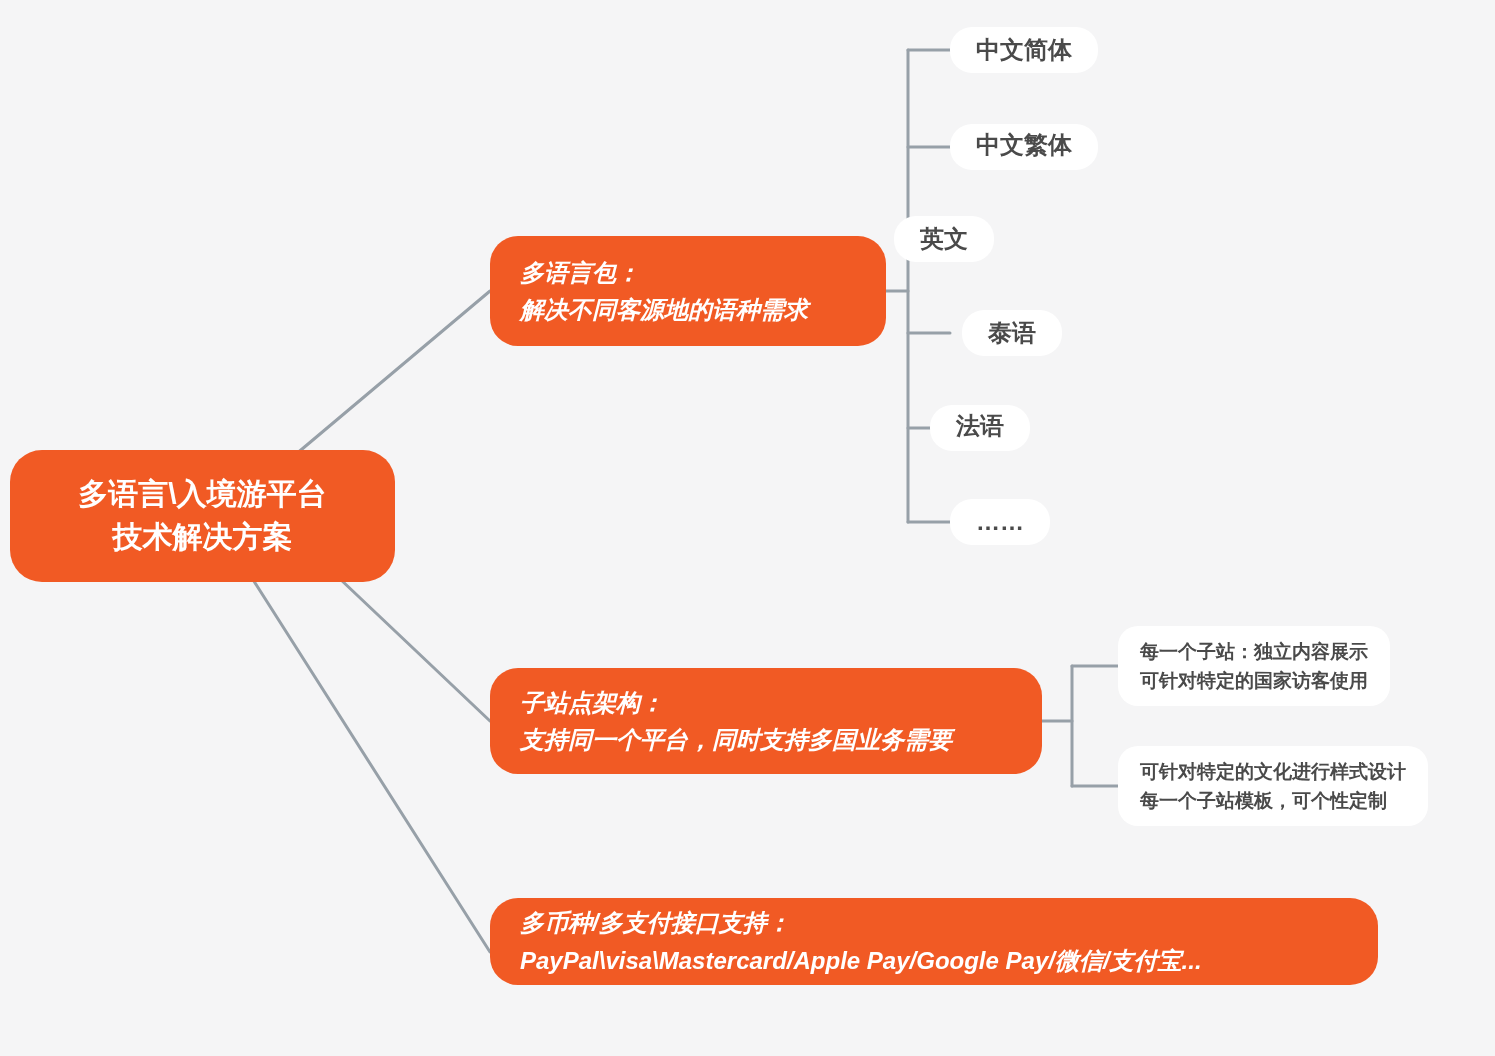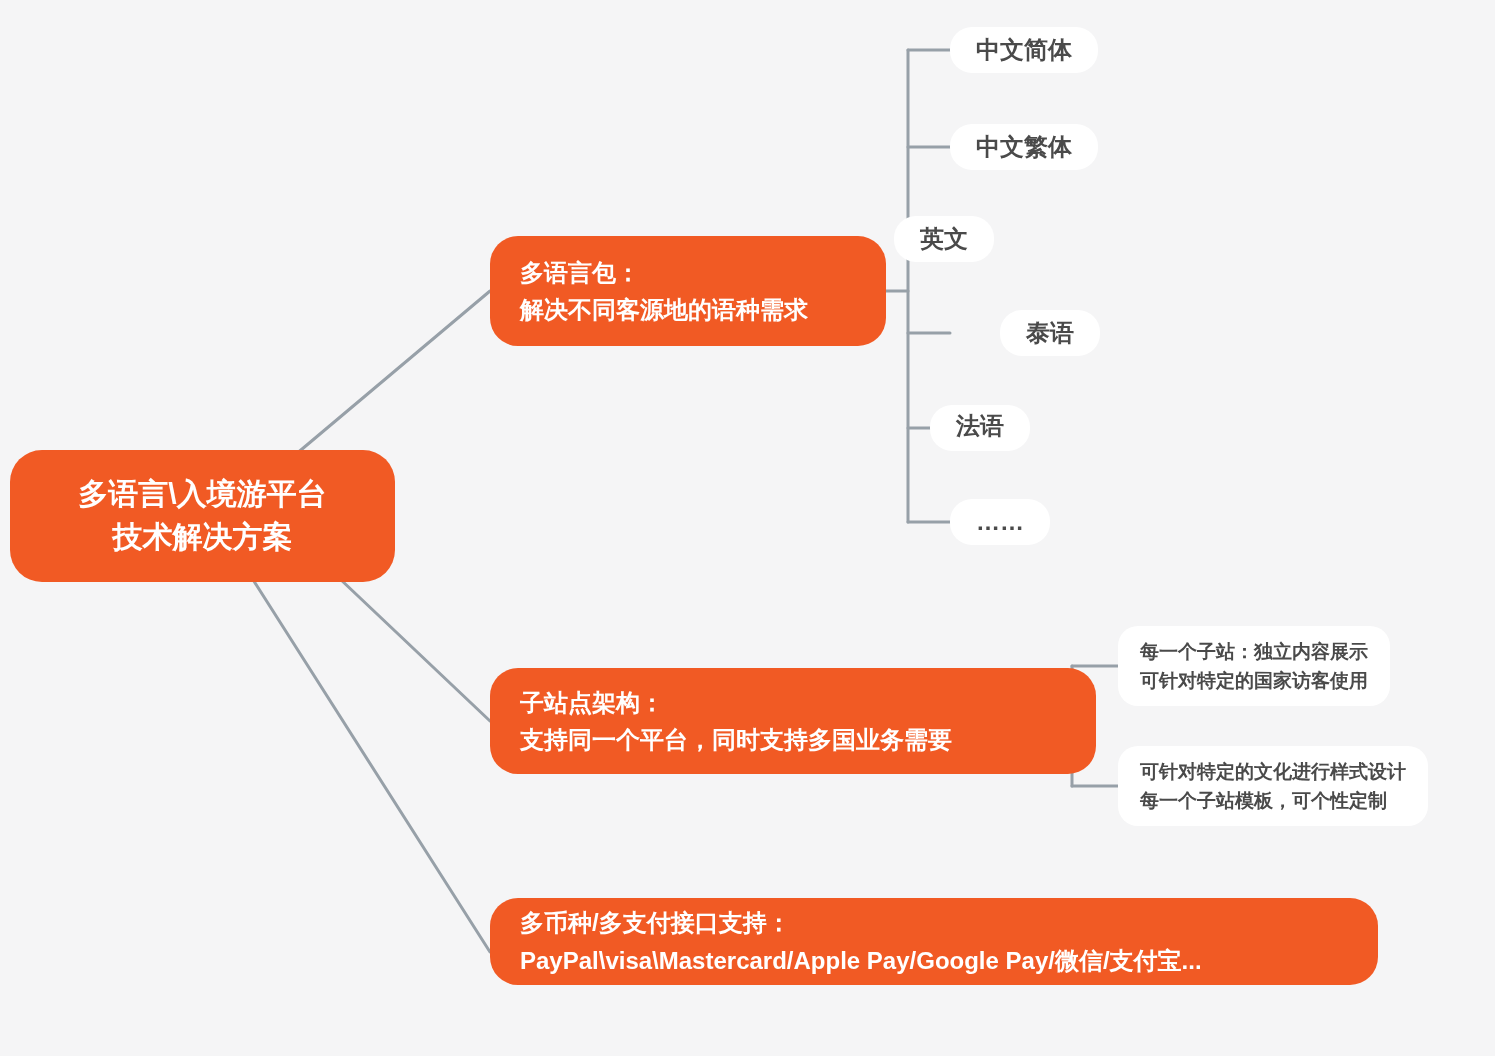--- a/index.html
+++ b/index.html
@@ -50,40 +50,41 @@
     text-align: center;
     font-size: 30px;
     line-height: 1.42;
     border-radius: 32px;
   }
   .branch-node {
     font-size: 24px;
     line-height: 1.55;
     padding: 0 30px;
     text-align: left;
+    font-style: italic;
   }
   .branch-1 { left: 490px; top: 236px; width: 396px; height: 110px; }
-  .branch-2 { left: 490px; top: 668px; width: 606px; height: 106px; }
+  .branch-2 { left: 490px; top: 668px; width: 552px; height: 106px; }
   .branch-3 { left: 490px; top: 898px; width: 888px; height: 87px; }
   .pill {
     position: absolute;
     background: #ffffff;
     color: #4a4a4a;
     font-weight: bold;
     font-size: 24px;
     line-height: 26px;
     padding: 10px 26px;
     border-radius: 22px;
     white-space: nowrap;
     z-index: 1;
   }
   .c1-1 { left: 950px; top: 27px; }
-  .c1-2 { left: 950px; top: 124px; }
+  .c1-2 { left: 950px; top: 124px; font-family: Liberation Mono, monospace; }
   .c1-3 { left: 894px; top: 216px; }
-  .c1-4 { left: 1000px; top: 310px; text-align: center; }
+  .c1-4 { left: 962px; top: 310px; text-align: center; }
   .c1-5 { left: 930px; top: 405px; font-family: Liberation Mono, monospace; }
   .c1-6 { left: 950px; top: 499px; }
   .pill-multi {
     font-size: 19px;
     line-height: 29px;
     padding: 11px 22px;
     border-radius: 20px;
   }
   .c2-1 { left: 1118px; top: 626px; }
   .c2-2 { left: 1118px; top: 746px; }

